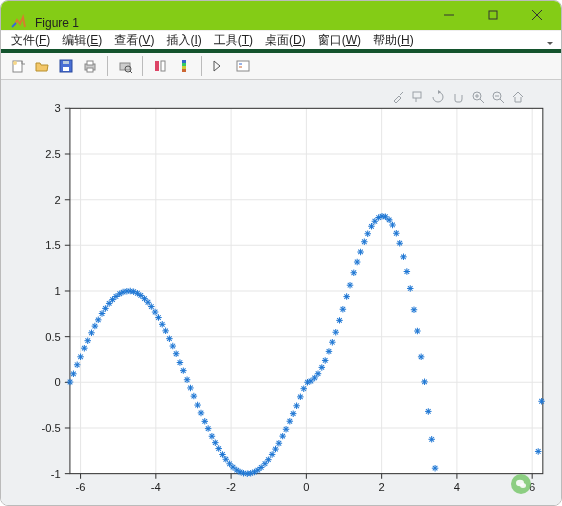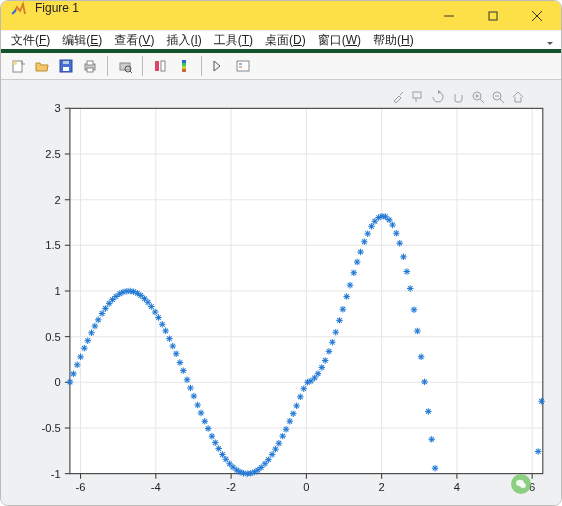--- a/index.html
+++ b/index.html
@@ -12,23 +12,23 @@
     overflow: hidden;
     border: 1px solid #bbb;
     border-radius: 8px;
     display: flex;
     flex-direction: column;
   }
   
   .titlebar {
     height: 30px;
     display: flex;
-    align-items: flex-start;
+    align-items: flex-end;
     padding: 0 2px 0 10px;
-    background: #fde047;
+    background: #84cc16;
     border-bottom: 1px solid #eee;
   }
   .titlebar .app-icon {
     width: 16px; height: 16px; margin-right: 8px;
     display: flex; align-items: center; justify-content: center;
   }
   .titlebar .title { flex: 0 0 auto; color: #222; }
   .titlebar .spacer { flex: 1; }
   .titlebar .win-btn {
     width: 44px; height: 30px;

